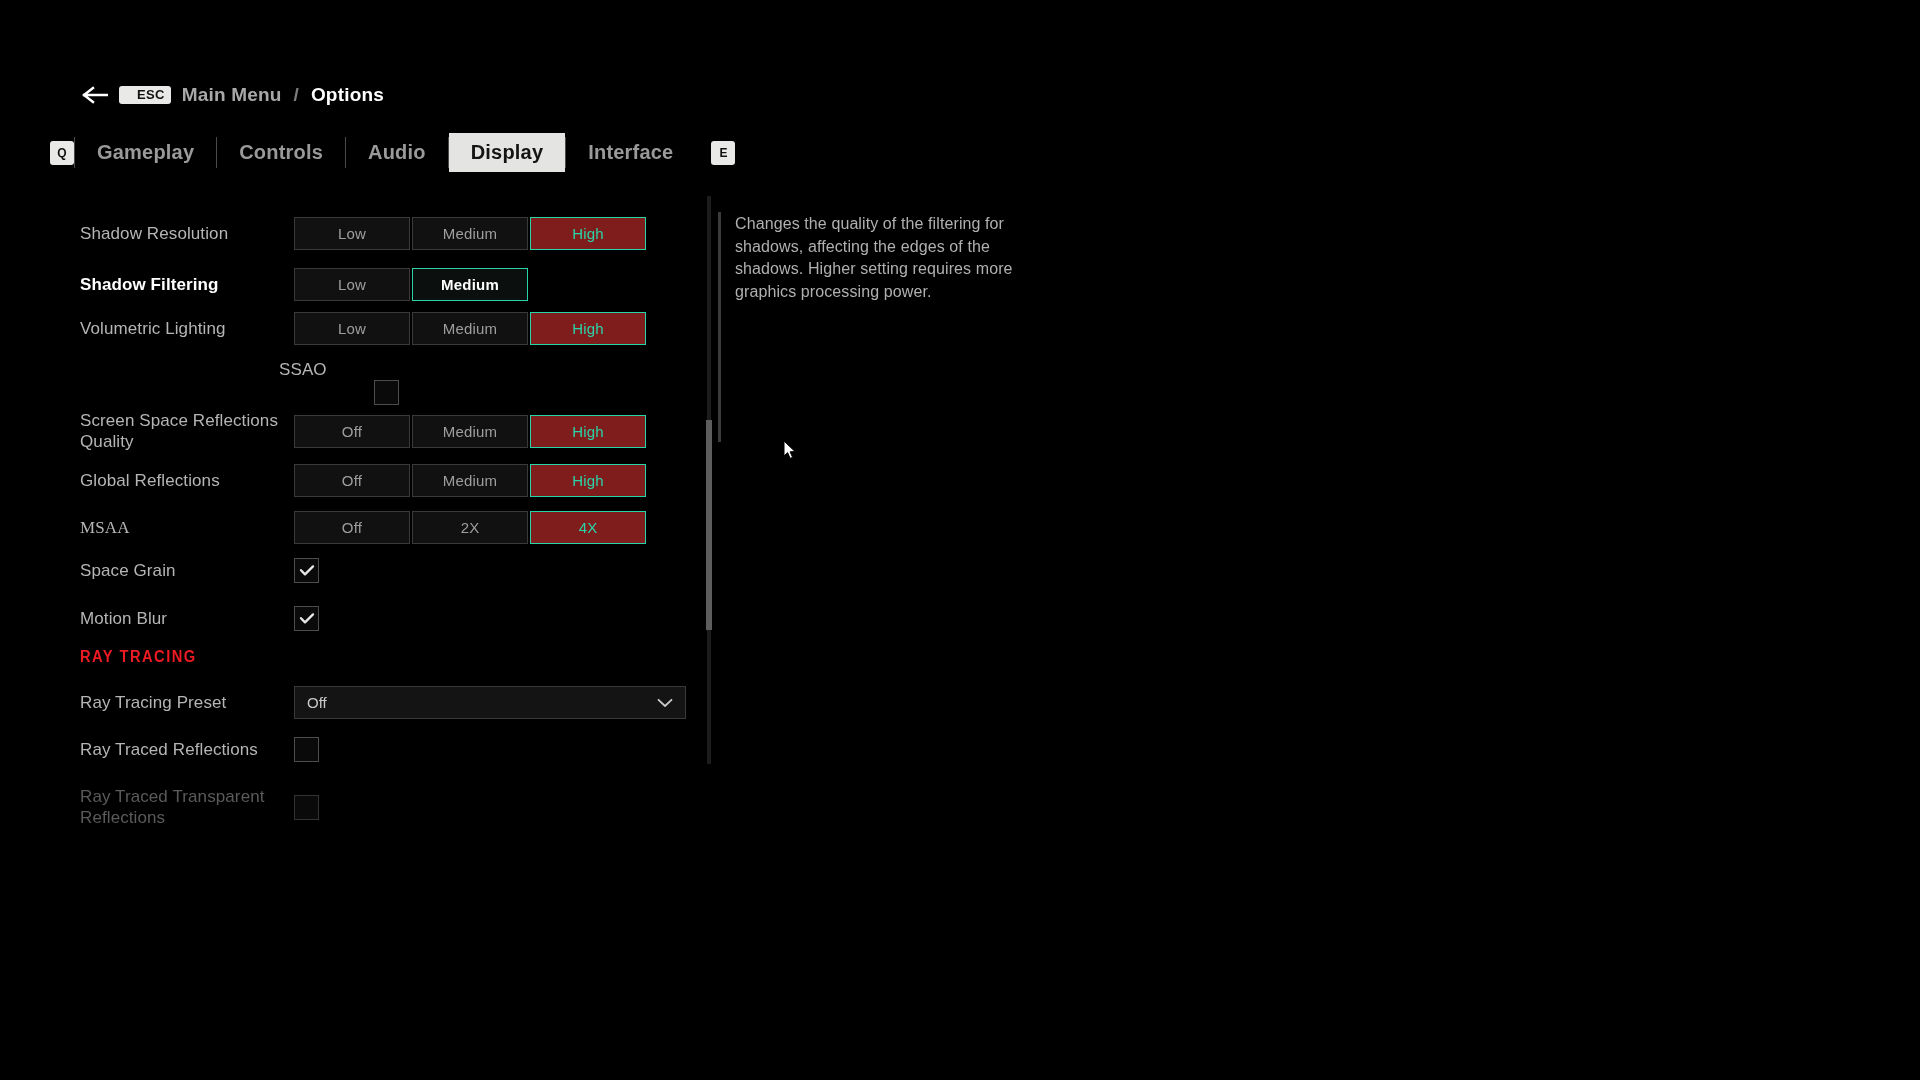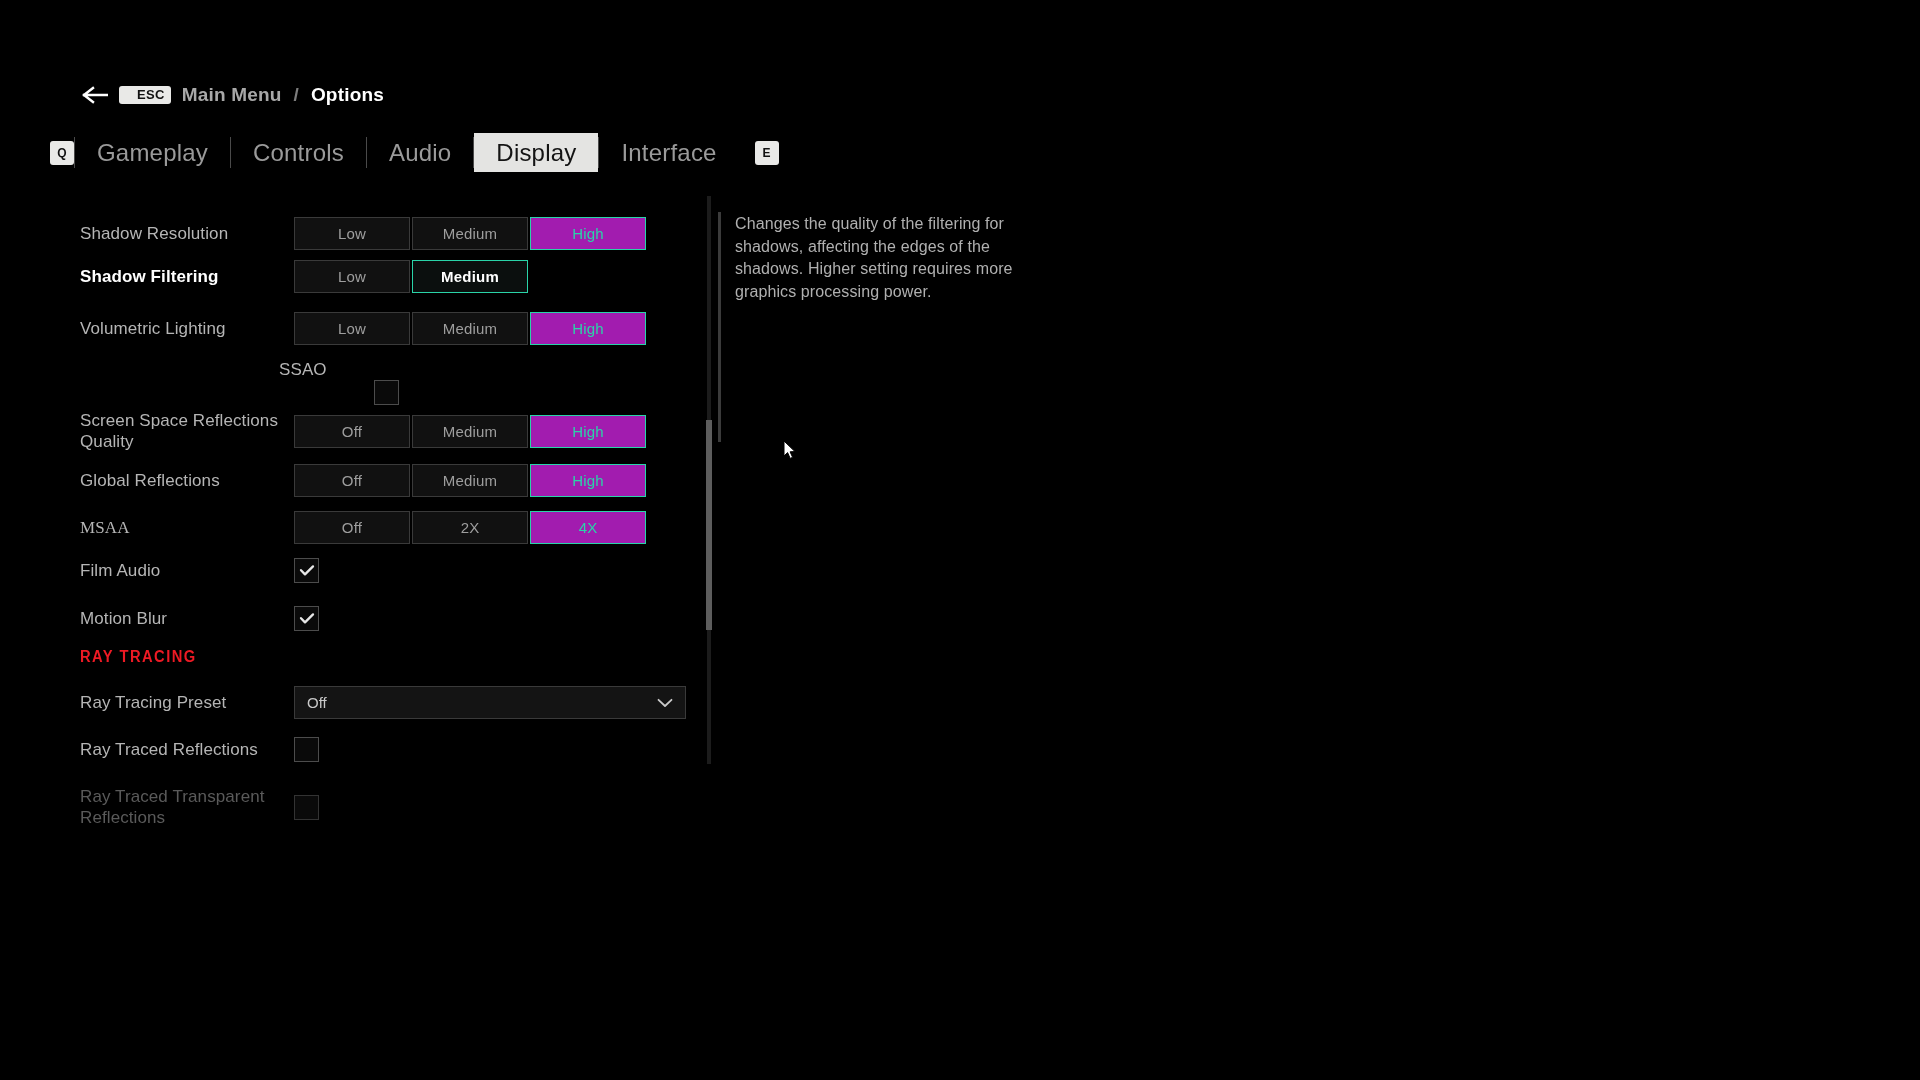--- a/index.html
+++ b/index.html
@@ -50,21 +50,21 @@
     border-radius:3px;
     width:24px; height:24px;
     display:flex; align-items:center; justify-content:center;
     line-height:1;
   }
   .tab-key.right { margin-left:16px; }
   .tab-divider { width:1px; background:#4a4a4a; margin:4px 0; align-self:stretch; }
   .tab {
     display:flex; align-items:center; justify-content:center;
     padding:0 22px;
-    font-size:24px; font-weight:normal;
+    font-size:20px; font-weight:bold;
     color:#9a9a9a;
     letter-spacing:0.2px;
     height:39px;
     white-space:nowrap;
   }
   .tab.active { background:#e4e4e2; color:#141414; }
 
   
   .settings-pane {
     position:absolute; left:80px; top:192px;
@@ -93,21 +93,21 @@
     border:1px solid #3a3a3a;
     background:#111111;
     color:#9e9e9e;
     font-size:15px;
     display:flex; align-items:center; justify-content:center;
     letter-spacing:0.2px;
   }
   .seg.selected {
     border-color:#2ad4a8;
     color:#2ad4a8;
-    background:#a21caf;
+    background:#7f1d1d;
   }
   .row.focused .seg.selected {
     border-color:#2ad4a8;
     color:#ffffff;
     font-weight:bold;
     background:#0b0f0e;
   }
 
   .checkbox {
     width:25px; height:25px;
@@ -206,21 +206,21 @@
 
     <div id="rows">
         <div class="row" style="top: 25px;">
           <div class="row-label" style="white-space: nowrap;">Shadow Resolution</div>
           <div class="seg-group">
             <div class="seg">Low</div>
             <div class="seg">Medium</div>
             <div class="seg selected">High</div>
           </div>
         </div>
-        <div class="row focused" style="top: 68px;">
+        <div class="row focused" style="top: 76px;">
           <div class="row-label" style="white-space: nowrap;">Shadow Filtering</div>
           <div class="seg-group">
             <div class="seg">Low</div>
             <div class="seg selected">Medium</div>
           </div>
         </div>
         <div class="row" style="top: 120px;">
           <div class="row-label" style="white-space: nowrap;">Volumetric Lighting</div>
           <div class="seg-group">
             <div class="seg">Low</div>
@@ -250,21 +250,21 @@
         </div>
         <div class="row" style="top: 319px;">
           <div class="row-label" style="white-space: nowrap; font-family: Liberation Serif, serif;">MSAA</div>
           <div class="seg-group">
             <div class="seg">Off</div>
             <div class="seg">2X</div>
             <div class="seg selected">4X</div>
           </div>
         </div>
         <div class="row" style="top: 366px;">
-          <div class="row-label" style="white-space: nowrap;">Film Audio</div>
+          <div class="row-label" style="white-space: nowrap;">Space Grain</div>
           <div class="checkbox">
             <svg width="16" height="14" viewBox="0 0 16 14">
               <path d="M2 6.2 L6 10.4 L14 2.4" stroke="#e8e8e8" stroke-width="2.3" fill="none" stroke-linecap="round" stroke-linejoin="round"></path>
             </svg>
           </div>
         </div>
         <div class="row" style="top: 414px;">
           <div class="row-label" style="white-space: nowrap;">Motion Blur</div>
           <div class="checkbox">
             <svg width="16" height="14" viewBox="0 0 16 14">

